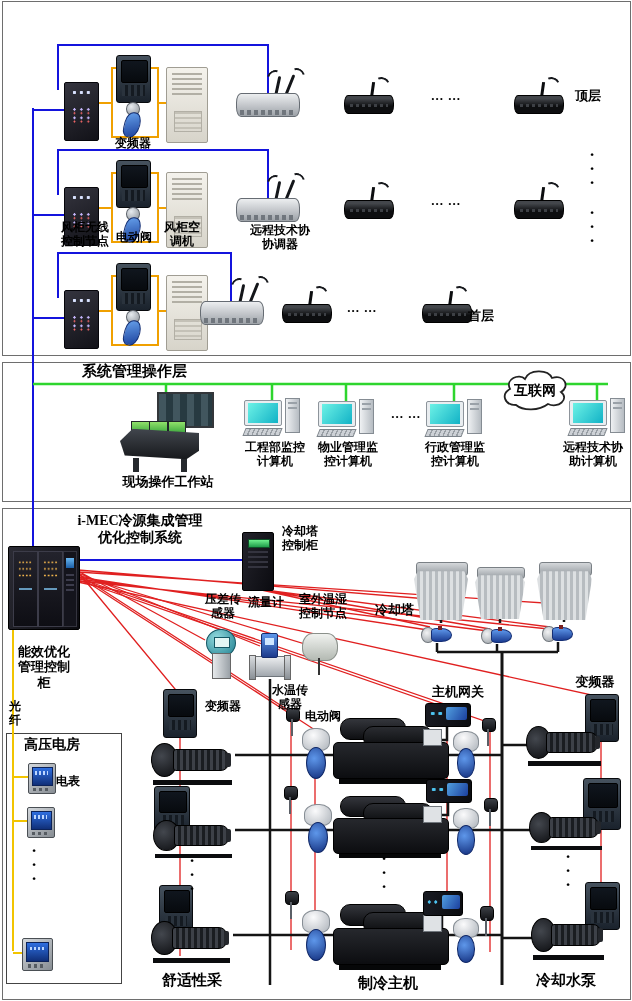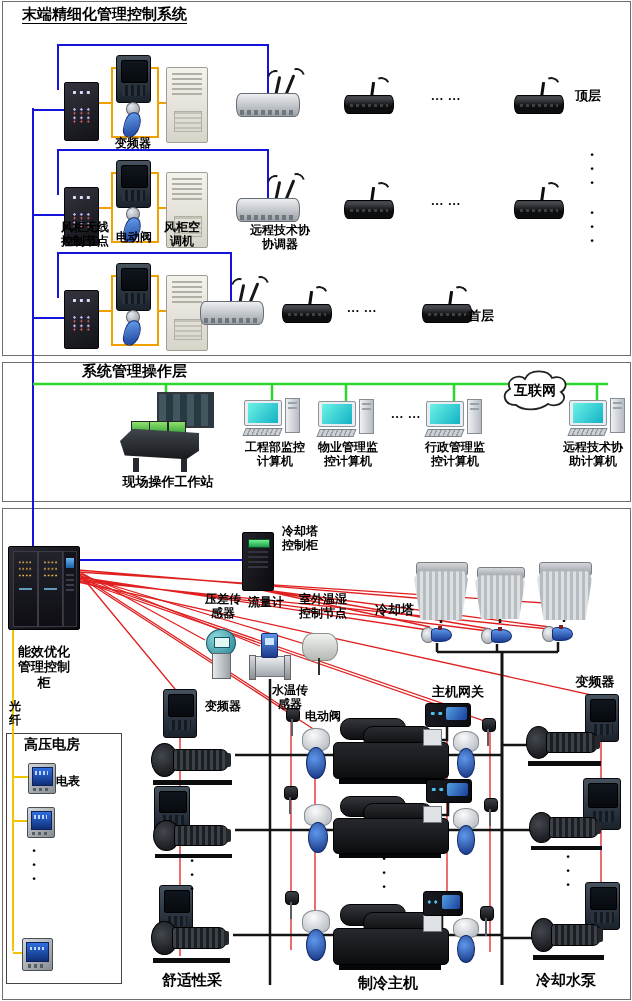--- a/index.html
+++ b/index.html
@@ -496,21 +496,20 @@
       <div class="dev d-meter" style="left: 27px; top: 807px; width: 26px; height: 29px;">
         <b class="sc"></b>
         <i class="bt"></i>
       </div>
       <div class="dev d-meter" style="left: 22px; top: 938px; width: 29px; height: 31px;">
         <b class="sc"></b>
         <i class="bt"></i>
       </div>
     </div>
 
-  <div class="lbl t15 u tl" style="left:22px;top:6px;width:210px">末端精细化管理控制系统</div>
   <div class="lbl" style="left:110px;top:136px;width:46px">变频器</div>
   <div class="lbl" style="left:52px;top:220px;width:66px">风柜无线
 控制节点</div>
   <div class="lbl" style="left:111px;top:230px;width:46px">电动阀</div>
   <div class="lbl" style="left:158px;top:220px;width:48px">风柜空
 调机</div>
   <div class="lbl" style="left:246px;top:223px;width:68px">远程技术协
 协调器</div>
   <div class="lbl t13 tl" style="left:575px;top:88px;width:40px">顶层</div>
   <div class="lbl t13 tl" style="left:468px;top:308px;width:40px">首层</div>
@@ -530,20 +529,22 @@
 计算机</div>
   <div class="lbl" style="left:312px;top:440px;width:72px">物业管理监
 控计算机</div>
   <div class="lbl dots-h" style="left:382px;top:406px;width:48px">... ...</div>
   <div class="lbl" style="left:420px;top:440px;width:70px">行政管理监
 控计算机</div>
   <div class="lbl t14" style="left:506px;top:383px;width:58px">互联网</div>
   <div class="lbl" style="left:558px;top:440px;width:70px">远程技术协
 助计算机</div>
 
+  <div class="lbl t14" style="left:60px;top:513px;width:160px">i-MEC冷源集成管理
+优化控制系统</div>
   <div class="lbl" style="left:276px;top:524px;width:48px">冷却塔
 控制柜</div>
   <div class="lbl t13" style="left:10px;top:644px;width:68px">能效优化
 管理控制
 柜</div>
   <div class="lbl" style="left:6px;top:699px;width:18px">光
 纤</div>
   <div class="lbl t14 tl" style="left:24px;top:737px;width:78px">高压电房</div>
   <div class="lbl tl" style="left:56px;top:774px;width:32px">电表</div>
   <div class="lbl dots-v" style="left:26px;top:844px;width:16px">·

